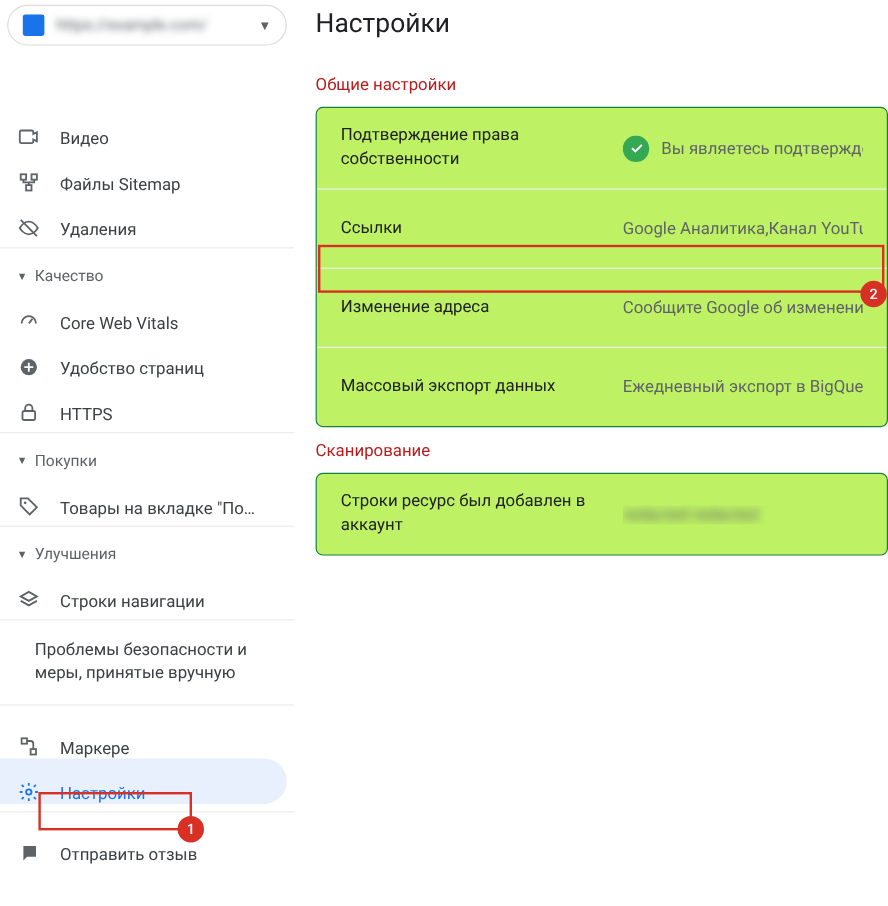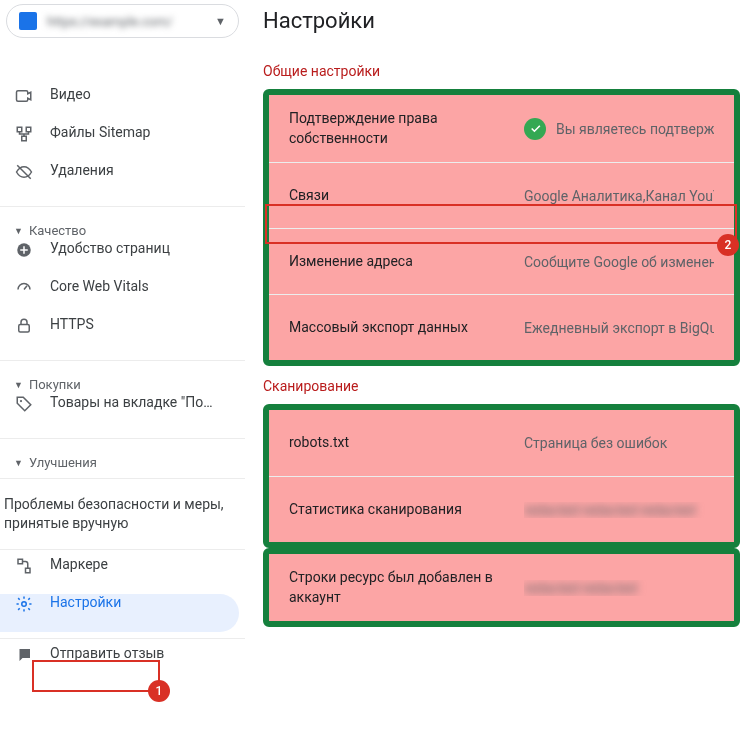--- a/index.html
+++ b/index.html
@@ -3,33 +3,33 @@
 <meta charset="utf-8">
 <style>
   * { box-sizing: border-box; margin: 0; padding: 0; }
   body { font-family: Roboto, Arial, sans-serif; font-size: 14px; color: #202124; width: 740px; height: 755px; overflow: hidden; background: #fff; }
   .root { display: flex; height: 100%; }
   .sidebar { width: 245px; flex-shrink: 0; background: #fff; overflow: hidden; }
   .property-pill { margin: 4px 6px 10px 6px; height: 34px; border: 1px solid #dadce0; border-radius: 20px; display: flex; align-items: center; padding: 0 12px; gap: 10px; }
   .property-pill .sq { width: 18px; height: 18px; background: #1a73e8; display:inline-block; border-radius:2px; }
   .property-pill .txt { flex: 1; filter: blur(3px); color:#5f6368; font-size:13px; white-space:nowrap; overflow:hidden; }
   .property-pill .dd { color:#5f6368; font-size:11px; }
-  .nav-item { display: flex; align-items: flex-start; height: 38px; padding-left: 14px; gap: 16px; cursor: pointer; color: #3c4043; font-size: 14px; border-radius: 0 20px 20px 0; margin-right: 6px; }
+  .nav-item { display: flex; align-items: flex-end; height: 38px; padding-left: 14px; gap: 16px; cursor: pointer; color: #3c4043; font-size: 14px; border-radius: 0 20px 20px 0; margin-right: 6px; }
   .nav-item.active { background: #e8f0fe; color: #1a73e8; }
   .nav-item .ic { width: 20px; height: 20px; display:flex; align-items:center; justify-content:center; color:#5f6368; fill:#5f6368; }
   .nav-item.active .ic { color:#1a73e8; fill:#1a73e8; }
   .nav-item .lbl { white-space: nowrap; overflow: hidden; text-overflow: ellipsis; }
   .nav-section { padding: 10px 0 2px 14px; display:flex; align-items:center; gap:6px; color:#5f6368; font-size:13px; }
   .nav-section .caret { font-size:9px; color:#5f6368; }
-  .nav-multi { padding: 10px 14px 10px 4px; color:#3c4043; font-size:14px; line-height:1.35; cursor:pointer; }
+  .nav-multi { padding: 10px 14px 10px 29px; color:#3c4043; font-size:14px; line-height:1.35; cursor:pointer; }
   .divider { height:1px; background:#ececec; margin: 6px 0; }
   .main { flex:1; padding: 0 0 0 18px; overflow:hidden; }
   h1.title { font-size: 22px; font-weight: 400; color:#202124; padding: 8px 0 18px 0; }
   .section-label { color:#b91c1c; font-size:14px; padding: 12px 0 10px 0; }
-  .card { background:#fca5a5; border:6px solid #15803d; border-radius:6px; overflow:hidden; }
+  .card { background:#bef264; border:1px solid #15803d; border-radius:6px; overflow:hidden; }
   .row { display:flex; align-items:center; min-height:66px; padding: 14px 20px; border-top:1px solid #eceded; cursor:pointer; }
   .row:first-child { border-top:none; }
   .row .left { width: 235px; flex-shrink:0; font-size:14px; color:#202124; line-height:1.4; padding-right:10px; }
   .row .right { flex:1; color:#5f6368; font-size:14px; display:flex; align-items:center; gap:10px; white-space:nowrap; overflow:hidden; }
   .row .right.blur span { filter: blur(4px); }
   .check { width:22px; height:22px; border-radius:50%; background:#34a853; display:flex; align-items:center; justify-content:center; flex-shrink:0; }
   .check svg { fill:#fff; }
   .annot-box { position:absolute; border:2px solid #d93025; pointer-events:none; }
   .annot-badge { position:absolute; width:22px; height:22px; border-radius:50%; background:#d93025; color:#fff; font-size:12px; display:flex; align-items:center; justify-content:center; font-weight:500; pointer-events:none; }
   .wrap { position: relative; }
@@ -79,34 +79,34 @@
     </div>
 
     <div class="divider"></div>
     <div class="nav-section">
         <span class="caret">▼</span>
         <span>Качество</span>
       </div>
     <div class="nav-item">
       <span class="ic">
           <svg width="18" height="18" viewBox="0 0 24 24">
+            <path d="M4 14a8 8 0 0116 0" fill="none" stroke="#5f6368" stroke-width="2"></path>
+            <line x1="12" y1="14" x2="16" y2="9" stroke="#5f6368" stroke-width="2"></line>
+          </svg>
+        </span>
+      <span class="lbl">Core Web Vitals</span>
+    </div>
+    <div class="nav-item">
+      <span class="ic">
+          <svg width="18" height="18" viewBox="0 0 24 24">
             <circle cx="12" cy="12" r="9" fill="#5f6368"></circle>
             <path d="M12 7v10M7 12h10" stroke="#fff" stroke-width="2"></path>
           </svg>
         </span>
       <span class="lbl">Удобство страниц</span>
-    </div>
-    <div class="nav-item">
-      <span class="ic">
-          <svg width="18" height="18" viewBox="0 0 24 24">
-            <path d="M4 14a8 8 0 0116 0" fill="none" stroke="#5f6368" stroke-width="2"></path>
-            <line x1="12" y1="14" x2="16" y2="9" stroke="#5f6368" stroke-width="2"></line>
-          </svg>
-        </span>
-      <span class="lbl">Core Web Vitals</span>
     </div>
     <div class="nav-item">
       <span class="ic">
           <svg width="18" height="18" viewBox="0 0 24 24">
             <rect x="5" y="10" width="14" height="10" rx="2" fill="none" stroke="#5f6368" stroke-width="2"></rect>
             <path d="M8 10V7a4 4 0 018 0v3" fill="none" stroke="#5f6368" stroke-width="2"></path>
           </svg>
         </span>
       <span class="lbl">HTTPS</span>
     </div>
@@ -124,20 +124,28 @@
           </svg>
         </span>
       <span class="lbl">Товары на вкладке "По…</span>
     </div>
 
     <div class="divider"></div>
     <div class="nav-section">
         <span class="caret">▼</span>
         <span>Улучшения</span>
       </div>
+    <div class="nav-item">
+      <span class="ic">
+          <svg width="18" height="18" viewBox="0 0 24 24">
+            <path d="M12 3l9 5-9 5-9-5 9-5zM3 13l9 5 9-5" fill="none" stroke="#5f6368" stroke-width="2"></path>
+          </svg>
+        </span>
+      <span class="lbl">Строки навигации</span>
+    </div>
 
     <div class="divider"></div>
     <div class="nav-multi"><span>Проблемы безопасности и меры, принятые вручную</span></div>
 
     <div class="divider"></div>
     <div class="nav-item">
       <span class="ic">
           <svg width="18" height="18" viewBox="0 0 24 24">
             <rect x="4" y="3" width="6" height="6" fill="none" stroke="#5f6368" stroke-width="2"></rect>
             <rect x="14" y="15" width="6" height="6" fill="none" stroke="#5f6368" stroke-width="2"></rect>
@@ -176,54 +184,40 @@
         <div class="right">
           <span class="check">
               <svg width="13" height="13" viewBox="0 0 24 24">
                 <path d="M5 12l5 5L20 7" fill="none" stroke="#fff" stroke-width="3"></path>
               </svg>
             </span>
           <span>Вы являетесь подтвержден</span>
         </div>
       </div>
       <div class="row">
-        <div class="left">Связи</div>
+        <div class="left">Ссылки</div>
         <div class="right">
             <span>Google Аналитика,Канал YouTube</span>
           </div>
       </div>
       <div class="row">
         <div class="left">Изменение адреса</div>
         <div class="right">
             <span>Сообщите Google об изменении ад</span>
           </div>
       </div>
       <div class="row">
         <div class="left">Массовый экспорт данных</div>
         <div class="right">
             <span>Ежедневный экспорт в BigQuery д</span>
           </div>
       </div>
     </div>
 
     <div class="section-label">Сканирование</div>
-    <div class="card">
-      <div class="row">
-        <div class="left">robots.txt</div>
-        <div class="right">
-            <span>Страница без ошибок</span>
-          </div>
-      </div>
-      <div class="row">
-        <div class="left">Статистика сканирования</div>
-        <div class="right blur">
-            <span>redacted redacted redacted</span>
-          </div>
-      </div>
-    </div>
 
     <div class="card">
       <div class="row">
         <div class="left">Строки ресурс был добавлен в аккаунт</div>
         <div class="right blur">
             <span>redacted redacted</span>
           </div>
       </div>
     </div>
   </div>

